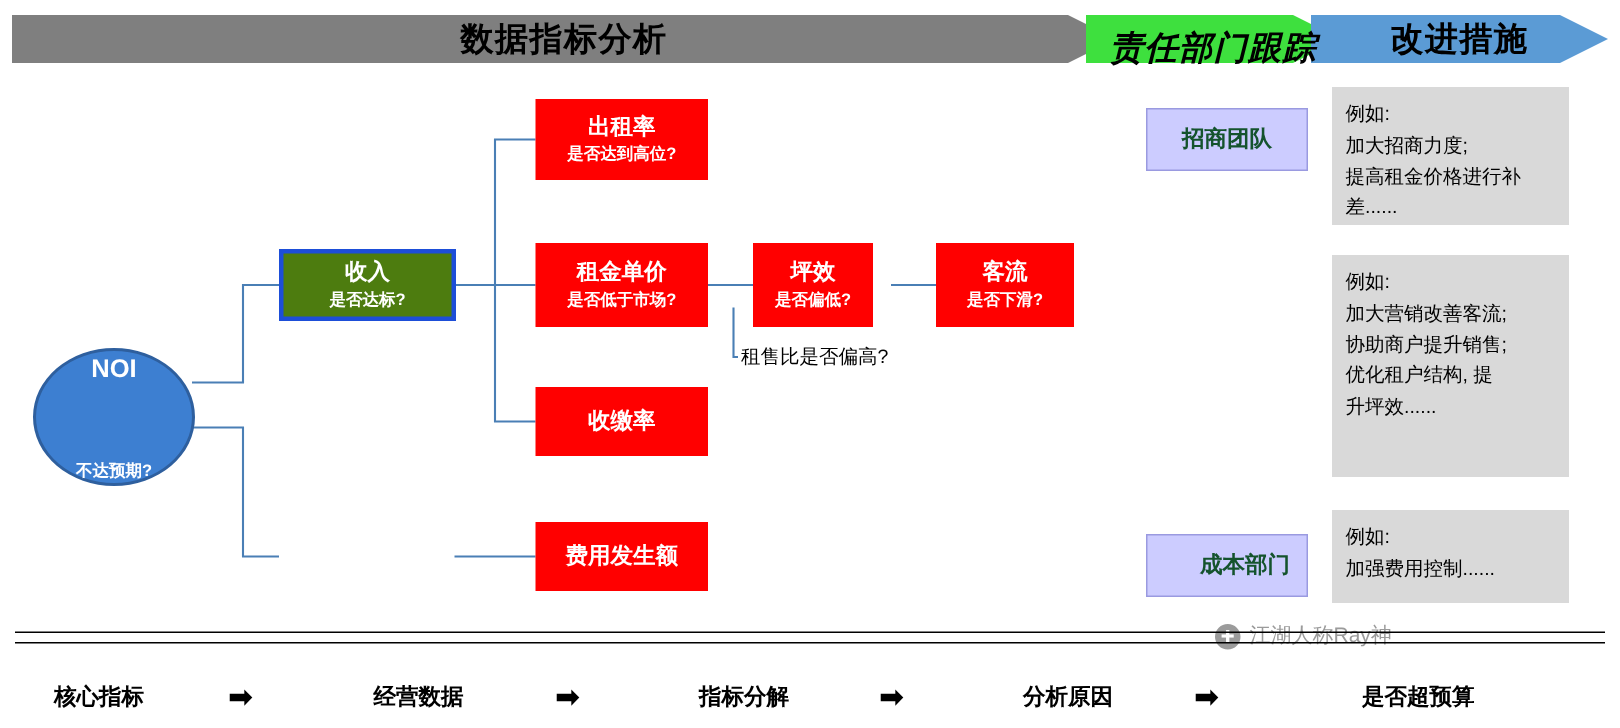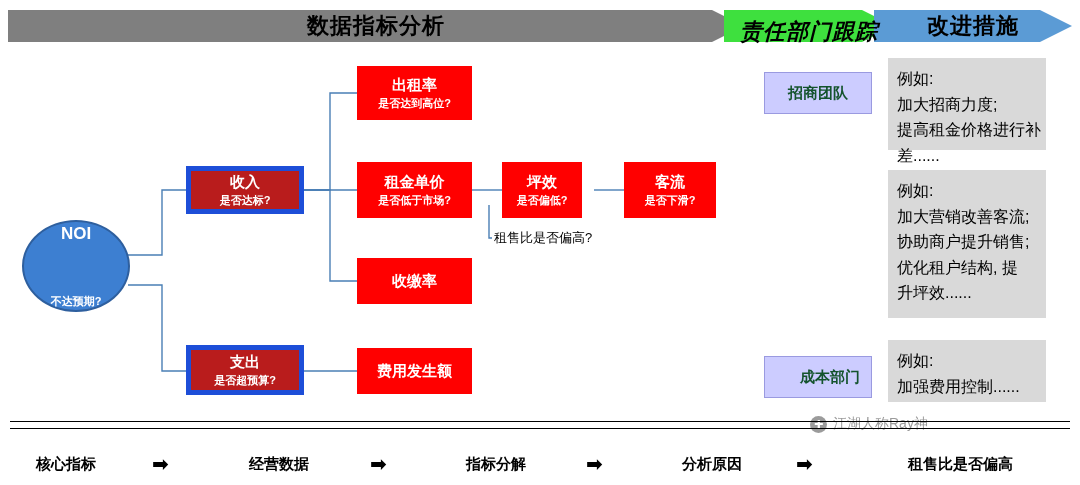--- a/index.html
+++ b/index.html
@@ -18,40 +18,40 @@
     font-size:22px;font-weight:bold;letter-spacing:1px;
   }
 
   
   .box{
     display:flex;flex-direction:column;align-items:center;justify-content:center;
     text-align:center;color:#ffffff;
   }
   .box .t1{font-size:15px;font-weight:bold;line-height:1.15;}
   .box .t2{font-size:11px;font-weight:bold;line-height:1.2;margin-top:3px;}
-  .green{background:#b91c1c;border:5px solid #1d4ed8;}
+  .green{background:#4d7c0f;border:3px solid #1d4ed8;}
   .red{background:#ff0000;}
   .purple{background:#ccccff;color:#4040c0;border:1px solid #9a9ae0;}
   .purple .t1{color:#14532d;}
 
   
   .ellipse{
     border-radius:50%;
     background:#3d7fd1;
     border:2px solid #2e5f9e;
     display:flex;flex-direction:column;align-items:center;justify-content:center;
     color:#ffffff;text-align:center;
   }
   .ellipse .t1{font-size:17px;font-weight:bold;}
   .ellipse .t2{font-size:11px;font-weight:bold;margin-top:2px;}
 
   
   .note{
     background:#d9d9d9;color:#000000;
-    font-size:16px;line-height:1.6;
+    font-size:13px;line-height:1.6;
     padding:8px 9px 8px 9px;
   }
   .note div{white-space:nowrap;}
 
   
   .freetext{font-size:13px;color:#000;white-space:nowrap;}
 
   
   .footer-sep{background:#000;height:1px;}
   .footline{font-size:15px;font-weight:bold;color:#000;white-space:nowrap;}
@@ -107,32 +107,28 @@
       <path d="M303,371 L357,371"></path>
 
       <path d="M471,190 L502,190"></path>
 
       <path d="M594,190 L624,190"></path>
 
       <path d="M489,205 L489,238 L492,238"></path>
     </g>
   </svg>
 
-  <div class="abs ellipse" style="left:22px;top:220px;width:108px;height:92px;gap:48px;">
+  <div class="abs ellipse" style="left:22px;top:232px;width:108px;height:92px;gap:48px;">
     <div class="t1">NOI</div>
     <div class="t2">不达预期?</div>
   </div>
 
   <div class="abs box green" style="left:186px;top:166px;width:118px;height:48px;">
     <div class="t1">收入</div>
     <div class="t2">是否达标?</div>
-  </div>
-  <div class="abs box green" style="left:186px;top:345px;width:118px;height:50px;">
-    <div class="t1">支出</div>
-    <div class="t2">是否超预算?</div>
   </div>
 
   <div class="abs box red" style="left:357px;top:66px;width:115px;height:54px;">
     <div class="t1">出租率</div>
     <div class="t2">是否达到高位?</div>
   </div>
   <div class="abs box red" style="left:357px;top:162px;width:115px;height:56px;">
     <div class="t1">租金单价</div>
     <div class="t2">是否低于市场?</div>
   </div>
@@ -190,15 +186,15 @@
   <div class="abs footer-sep" style="left:10px;top:428px;width:1060px;"></div>
 
   <div class="abs footline" style="left:36px;top:455px;">核心指标</div>
   <div class="abs arrow-ico" style="left:152px;top:452px;">➡</div>
   <div class="abs footline" style="left:249px;top:455px;">经营数据</div>
   <div class="abs arrow-ico" style="left:370px;top:452px;">➡</div>
   <div class="abs footline" style="left:466px;top:455px;">指标分解</div>
   <div class="abs arrow-ico" style="left:586px;top:452px;">➡</div>
   <div class="abs footline" style="left:682px;top:455px;">分析原因</div>
   <div class="abs arrow-ico" style="left:796px;top:452px;">➡</div>
-  <div class="abs footline" style="left:908px;top:455px;">租售比是否偏高</div>
+  <div class="abs footline" style="left:908px;top:455px;">是否超预算</div>
 
 </div>
 
 </body></html>

